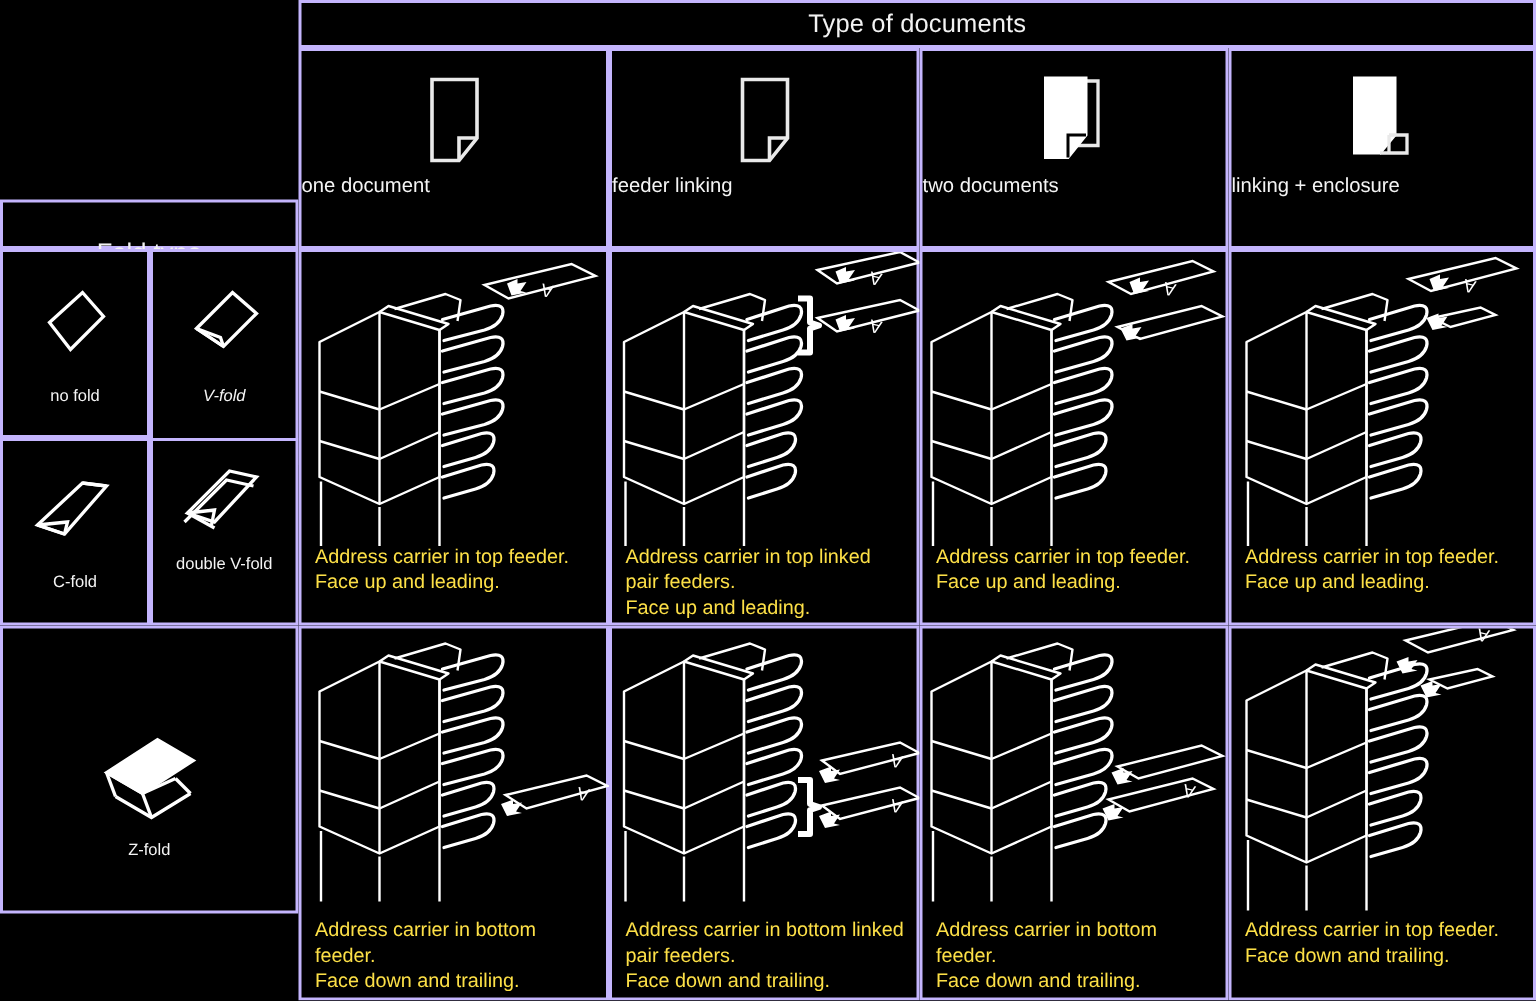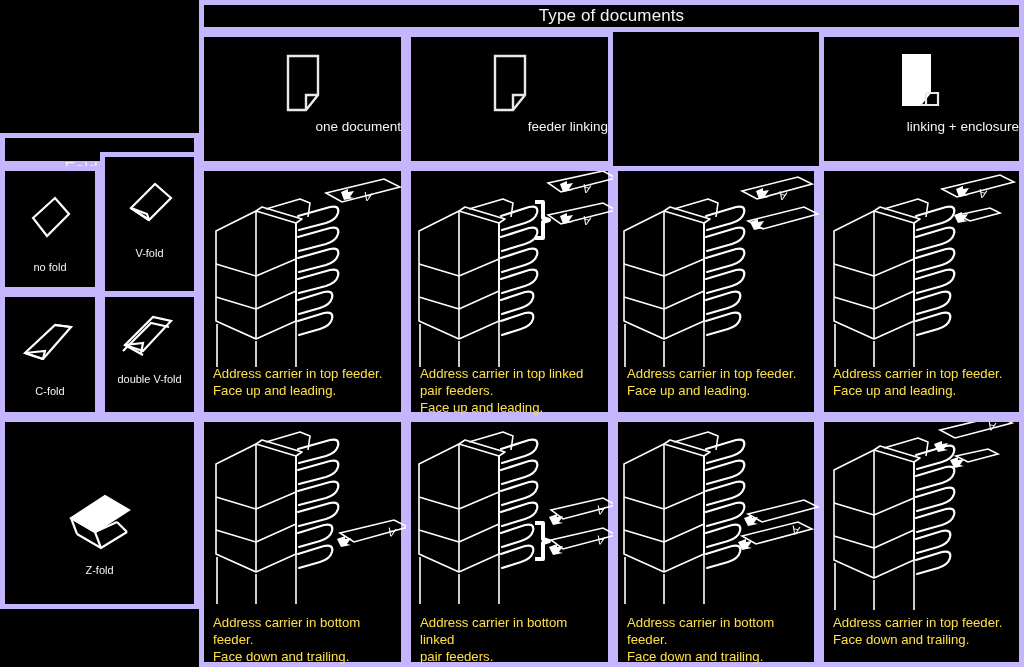--- a/index.html
+++ b/index.html
@@ -5,27 +5,27 @@
   html,body{margin:0;padding:0;background:#000;}
   body{
     width:1024px;height:667px;overflow:hidden;
     font-family:"Liberation Sans","DejaVu Sans",sans-serif;
     color:#ffffff;
   }
   #sheet{position:relative;width:1024px;height:667px;background:#000;}
 
   
   .cell{position:absolute;box-sizing:border-box;background:#000;}
-  .bd{border:5px solid #c4b5fd;}
+  .bd{border:2px solid #c4b5fd;}
   .ctr{display:flex;align-items:center;justify-content:center;text-align:center;}
 
   
   .hdr-title{font-size:17px;color:#f2f2f2;letter-spacing:.1px;}
   .foldtype-title{font-size:17px;color:#f2f2f2;margin-top:38px;}
-  .doc-label{font-size:13.5px;color:#f4f4f4;text-align:right;line-height:1.15;}
+  .doc-label{font-size:13.5px;color:#f4f4f4;text-align:left;line-height:1.15;}
   .fold-label{font-size:11px;color:#f4f4f4;text-align:center;line-height:1.25;}
   .caption{
     position:absolute;left:9px;right:6px;
     font-size:13.2px;line-height:1.30;color:#fde047;text-align:left;
     white-space:pre-line;
   }
 
   
   .doc-ico{position:relative;width:100%;height:64px;display:flex;align-items:flex-end;justify-content:center;}
   .doc-ico svg{display:block;}
@@ -62,20 +62,30 @@
   <div class="cell bd" style="left:406px;top:32px;width:207px;height:134px;">
     <div class="doc-ico" style="margin-top:12px;">
       <svg width="42" height="60" viewBox="0 0 42 60">
         <path d="M6 3 H36 V42 L24 57 H6 Z" fill="none" stroke="#e9e9e9" stroke-width="2.4"></path>
         <path d="M24 57 V42 H36" fill="none" stroke="#e9e9e9" stroke-width="2.4"></path>
       </svg>
     </div>
     <div class="doc-label" style="margin-top:6px;">feeder linking</div>
   </div>
 
+  <div class="cell bd" style="left:613px;top:32px;width:206px;height:134px;">
+    <div class="doc-ico" style="margin-top:12px;">
+      <svg width="48" height="60" viewBox="0 0 48 60">
+        <path d="M14 4 H40 V47 H14 Z" fill="none" stroke="#e9e9e9" stroke-width="2.2"></path>
+        <path d="M5 2 H32 V40 L20 55 H5 Z" fill="#ffffff" stroke="#ffffff" stroke-width="2"></path>
+        <path d="M20 55 V40 H32" fill="none" stroke="#000000" stroke-width="2"></path>
+      </svg>
+    </div>
+    <div class="doc-label" style="margin-top:6px;">two documents</div>
+  </div>
 
   <div class="cell bd" style="left:819px;top:32px;width:205px;height:134px;">
     <div class="doc-ico" style="margin-top:12px;">
       <svg width="48" height="60" viewBox="0 0 48 60">
         <path d="M5 2 H32 V40 L22 52 H5 Z" fill="#ffffff" stroke="#ffffff" stroke-width="2"></path>
         <path d="M22 52 H40 V40 H28" fill="none" stroke="#e9e9e9" stroke-width="2.2"></path>
         <path d="M28 52 V40" fill="none" stroke="#e9e9e9" stroke-width="2.2"></path>
       </svg>
     </div>
     <div class="doc-label" style="margin-top:6px;">linking + enclosure</div>
@@ -87,21 +97,21 @@
 
   <div class="cell bd" style="left:0;top:166px;width:100px;height:126px;">
     <div class="fold-ico" style="margin-top:18px;">
       <svg width="66" height="56" viewBox="0 0 66 56">
         <path d="M16 26 L38 6 L52 22 L30 44 Z" fill="none" stroke="#ffffff" stroke-width="2.2"></path>
       </svg>
     </div>
     <div class="fold-label" style="margin-top:10px;">no fold</div>
   </div>
 
-  <div class="cell bd" style="left:100px;top:152px;width:99px;height:144px;">
+  <div class="cell bd" style="left:100px;top:166px;width:99px;height:144px;font-style:italic;">
     <div class="fold-ico" style="margin-top:18px;">
       <svg width="66" height="56" viewBox="0 0 66 56">
         <path d="M14 30 L38 6 L54 20 L32 42 Z" fill="none" stroke="#ffffff" stroke-width="2.2"></path>
         <path d="M14 30 L30 36 L32 42" fill="none" stroke="#ffffff" stroke-width="2.2"></path>
         <path d="M14 30 L32 42" fill="none" stroke="#ffffff" stroke-width="2.2"></path>
       </svg>
     </div>
     <div class="fold-label" style="margin-top:10px;">V-fold</div>
   </div>
 

